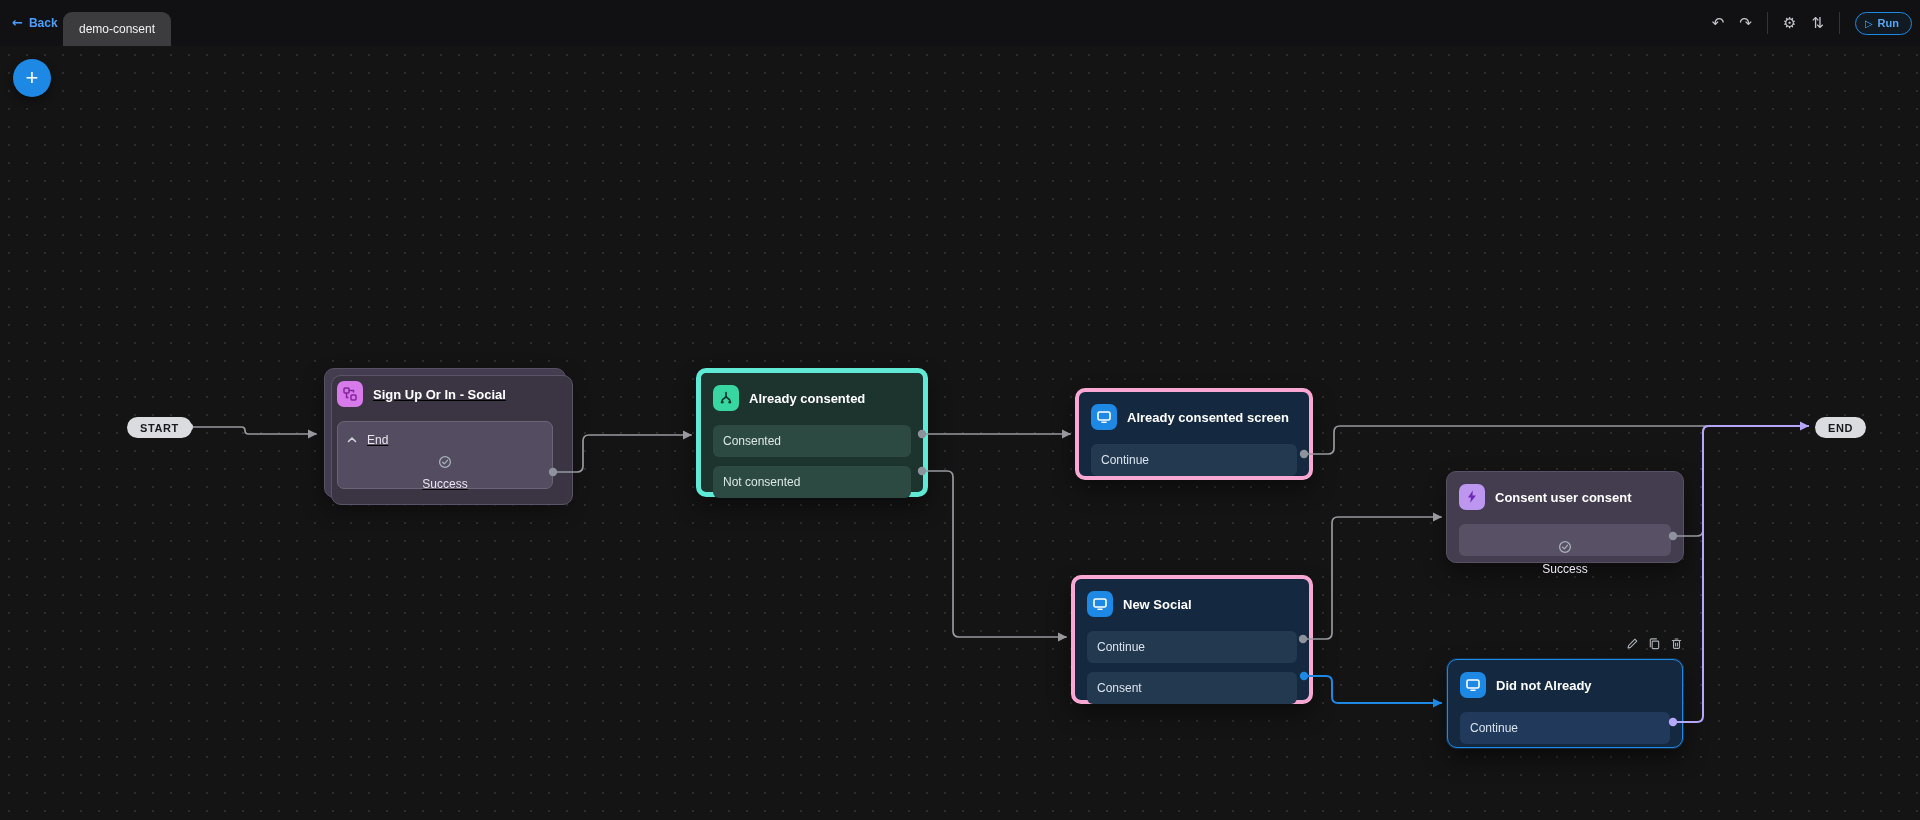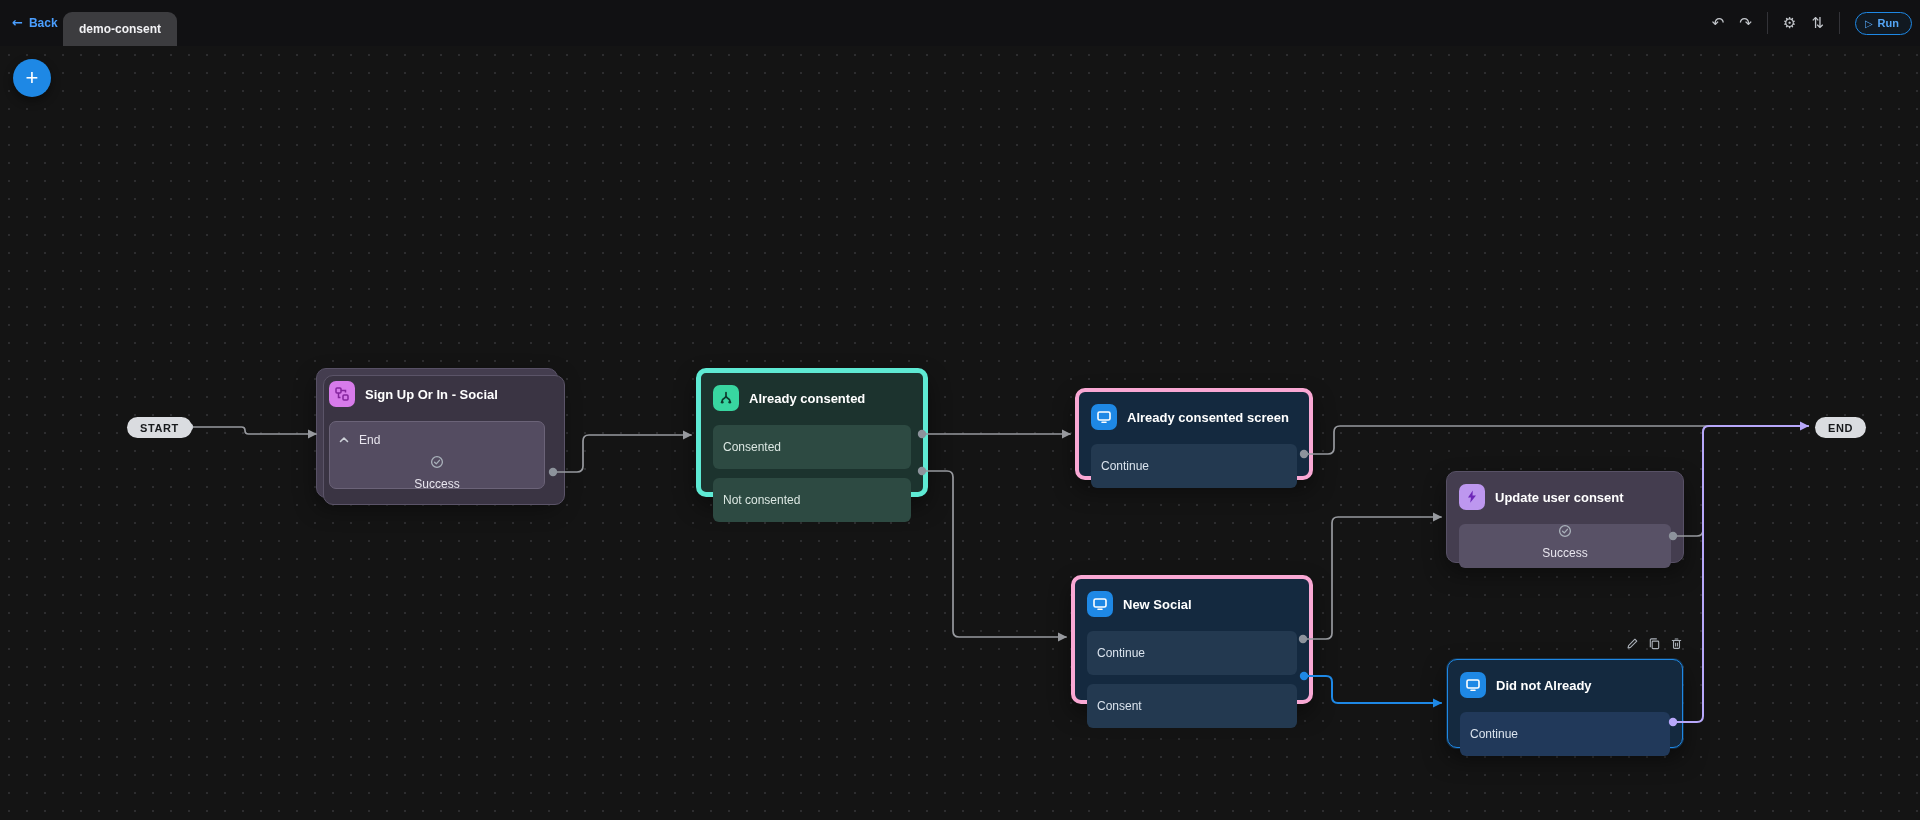--- a/index.html
+++ b/index.html
@@ -5,21 +5,21 @@
   * { margin:0; padding:0; box-sizing:border-box; }
   html,body { width:1920px; height:820px; overflow:hidden; background:#141414;
     font-family:"Liberation Sans", sans-serif; -webkit-font-smoothing:antialiased; }
 
   
   .topbar { position:absolute; left:0; top:0; width:1920px; height:46px; background:#111113; z-index:50; }
   .back-link { position:absolute; left:12px; top:15px; display:flex; align-items:center; gap:6px;
     color:#4b9fff; font-size:12px; font-weight:600; cursor:pointer; }
   .back-link .uni { font-family:"DejaVu Sans", sans-serif; font-size:13px; }
   .flow-tab { position:absolute; left:63px; top:12px; height:34px; padding:0 16px; background:#3c3c3f;
-    border-radius:9px 9px 0 0; display:flex; align-items:center; color:#f2f2f4; font-size:12px; font-weight:700; }
+    border-radius:9px 9px 0 0; display:flex; align-items:center; color:#f2f2f4; font-size:12px; font-weight:400; }
   .topbar-right { position:absolute; right:8px; top:0; height:46px; display:flex; align-items:center; gap:15px; }
   .tb-icon { color:#c3c6cb; font-family:"DejaVu Sans", sans-serif; font-size:15px; line-height:1;
     cursor:pointer; user-select:none; }
   .tb-divider { width:1px; height:22px; background:#333338; }
   .run-btn { display:flex; align-items:center; gap:5px; height:23px; padding:0 12px 0 9px;
     border:1px solid #1e88e5; border-radius:12px; background:rgba(30,136,229,.07);
     color:#55a6f6; font-size:11px; font-weight:700; cursor:pointer; }
   .run-btn .uni { font-family:"DejaVu Sans", sans-serif; font-size:10px; }
 
   
@@ -33,22 +33,22 @@
     display:flex; align-items:center; color:#17191c; font-size:11px; font-weight:700;
     letter-spacing:.6px; z-index:20; }
 
   
   .node { position:absolute; border-radius:10px; padding:12px; z-index:10;
     box-shadow:0 10px 22px rgba(0,0,0,.42); }
   .node-header { height:26px; margin-bottom:14px; display:flex; align-items:center; gap:10px; }
   .icon-box { width:26px; height:26px; border-radius:7px; display:flex; align-items:center;
     justify-content:center; flex:0 0 26px; }
   .node-title { color:#ffffff; font-size:13px; font-weight:700; white-space:nowrap; }
-  .row { height:44px; margin-top:9px; border-radius:6px; display:flex; align-items:center; gap:8px;
-    padding:0 10px; font-size:12px; cursor:pointer; white-space:nowrap; }
+  .row { height:26px; margin-top:9px; border-radius:6px; display:flex; align-items:center; gap:8px;
+    padding:16px 10px; font-size:12px; cursor:pointer; white-space:nowrap; }
   .row:first-of-type { margin-top:0; }
 
   .node--flow, .node--action { background:#443d4f; border:1px solid #585166; }
   .node--flow .row, .node--action .row { background:#585166; color:#e8e5ee;flex-direction:column; }
   .icon--flow { background:#d77bea; }
   .icon--action { background:#bd97ef; }
 
   .node--condition { background:#1c332e; border:5px solid #5eead4; }
   .node--condition .row { background:#2d4a42; color:#dbe7e2; }
   .icon--condition { background:#38d6a0; }
@@ -106,21 +106,21 @@
 </div>
 
 <div class="pill" style="left:127px; top:417px;">
   <span>START</span>
 </div>
 <div class="pill" style="left:1815px; top:417px;">
   <span>END</span>
 </div>
 
 <div id="nodes-layer">
-    <div class="node node--flow node--stacked" style="left: 316px; top: 368px; width: 242px; height: 130px;">
+    <div class="node node--flow node--stacked" style="left: 324px; top: 368px; width: 242px; height: 130px; text-decoration: underline;">
       <div class="node-header">
         <div class="icon-box icon--flow">
           <svg width="16" height="16" viewBox="0 0 16 16">
             <rect x="2" y="2" width="5" height="5" rx="1" fill="none" stroke="#83249c" stroke-width="1.5"></rect>
             <rect x="9" y="9" width="5" height="5" rx="1" fill="none" stroke="#83249c" stroke-width="1.5"></rect>
             <path d="M7 4.5h4.5v2M4.5 7v4.5h2" fill="none" stroke="#83249c" stroke-width="1.5"></path>
           </svg>
         </div>
         <span class="node-title">Sign Up Or In - Social</span>
       </div>
@@ -193,21 +193,21 @@
         <span>Consent</span>
       </div>
     </div>
     <div class="node node--action" style="left: 1446px; top: 471px; width: 238px; height: 92px;">
       <div class="node-header">
         <div class="icon-box icon--action">
           <svg width="16" height="16" viewBox="0 0 16 16">
             <path d="M8.8 1.6 4 8.4h3L6.2 13.8 12 6.6H8.5Z" fill="#6d28b8"></path>
           </svg>
         </div>
-        <span class="node-title">Update user consent</span>
+        <span class="node-title">Consent user consent</span>
       </div>
       <div class="row">
         <span style="display: flex;">
           <svg width="14" height="14" viewBox="0 0 14 14">
             <circle cx="7" cy="7" r="5.4" fill="none" stroke="#a9b1ba" stroke-width="1.3"></circle>
             <path d="M4.6 7.2l1.7 1.7 3.1-3.6" fill="none" stroke="#a9b1ba" stroke-width="1.3" stroke-linecap="round" stroke-linejoin="round"></path>
           </svg>
         </span>
         <span>Success</span>
       </div>

